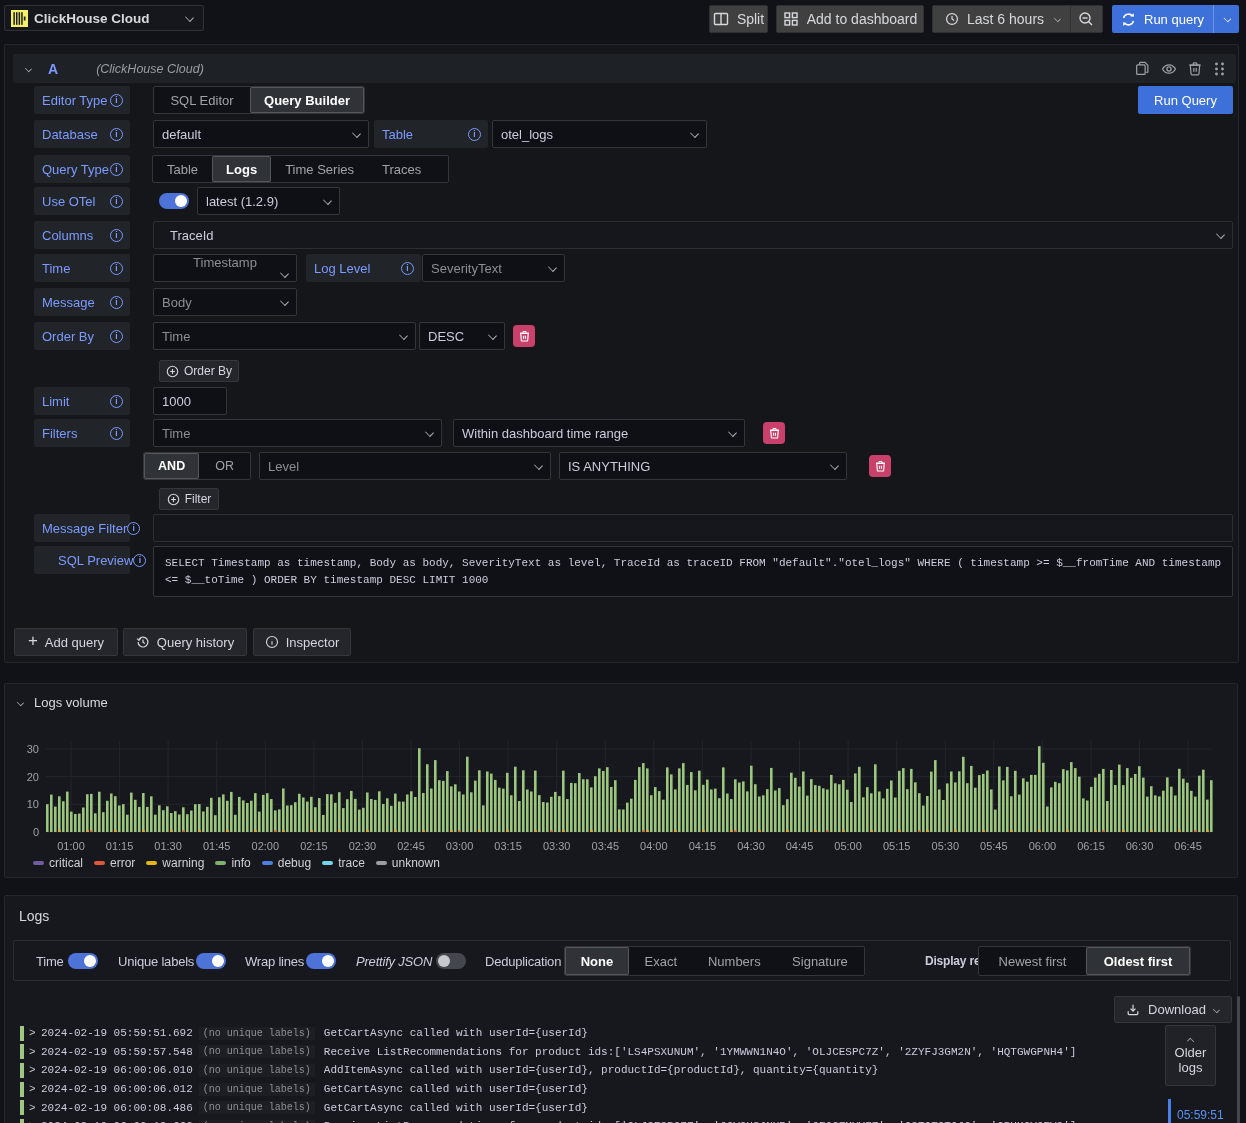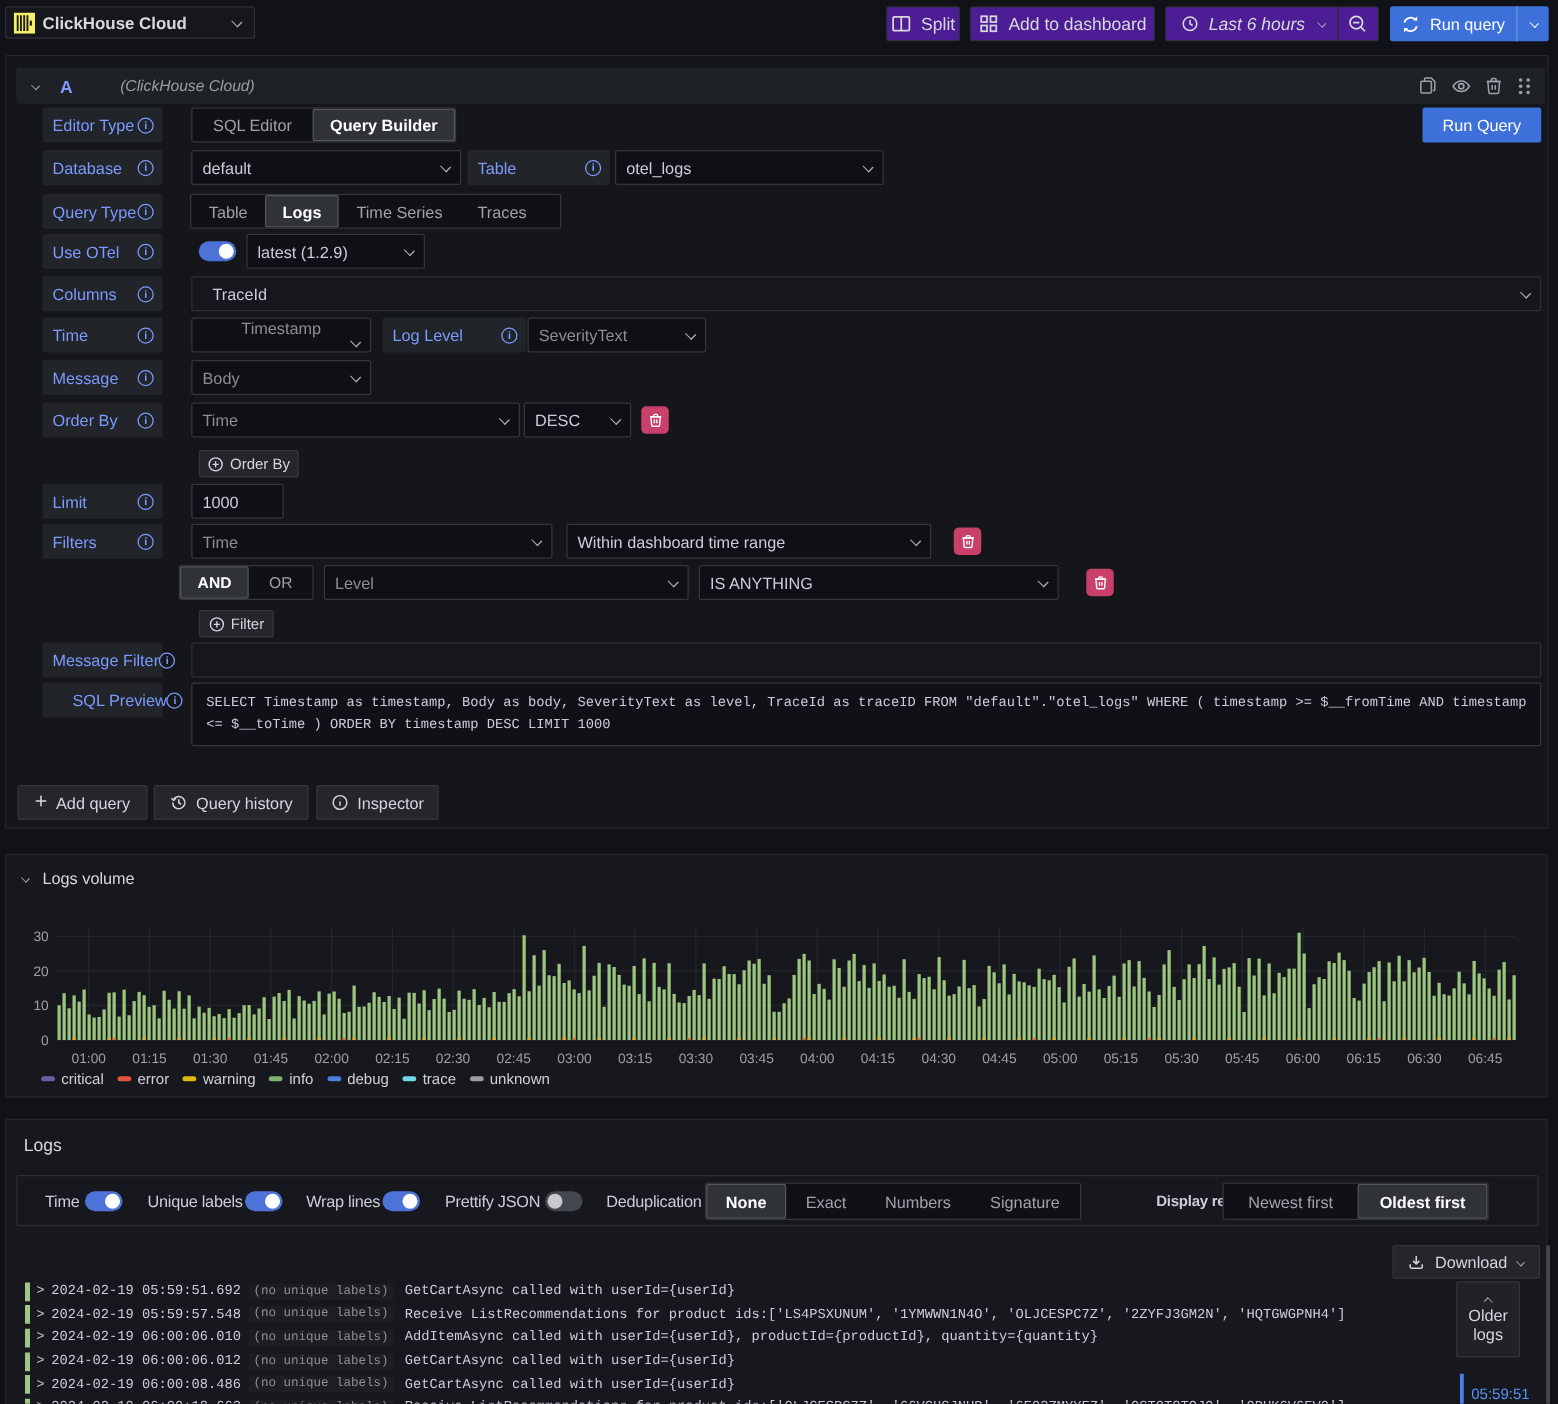--- a/index.html
+++ b/index.html
@@ -38,21 +38,21 @@
   font-size:13px; font-weight:500; display:flex; align-items:center; justify-content:center; gap:7px; }
 .bluebtn { background:#3d71d9; border-radius:2px; color:#fff; font-weight:500; font-size:13px;
   display:flex; align-items:center; justify-content:center; }
 .mono { font-family:"Liberation Mono", monospace; }
 .lc { position:absolute; top:50%; transform:translateY(-50%); font-weight:500; white-space:nowrap; letter-spacing:-0.2px; }
 
 
 #dsbtn { left:4px; top:5px; width:200px; height:26px; background:#15171c;
   border:1px solid #2f3136; border-radius:2px; display:flex; align-items:center; padding:0 10px 0 6px; }
 #dsbtn .name { font-weight:700; font-size:13.5px; color:#d8d9dd; }
-.tbtn { white-space:nowrap; background:#4c1d95; border:1px solid #2f3136; border-radius:2px; height:28px; top:5px;
+.tbtn { white-space:nowrap; background:#404040; border:1px solid #2f3136; border-radius:2px; height:28px; top:5px;
   display:flex; align-items:center; justify-content:center; gap:8px; color:#d8d9dd;
   font-size:14px; font-weight:500; }
 
 
 #qc { left:4px; top:44px; width:1235px; height:619px; background:#141619;
   border:1px solid #25272c; border-radius:2px; }
 #qhdr { position:absolute; left:8px; top:9px; width:1223px; height:29px; background:#1e2126;
   border-radius:2px; display:flex; align-items:center; }
 .rowlbl { left:29px; width:96px; height:28px; }
 .qrow { position:absolute; }
@@ -88,21 +88,21 @@
     Split</div>
   <div class="abs tbtn" style="left:776px; width:148px;">
     <svg width="16" height="16" viewBox="0 0 16 16" fill="none" stroke="#d8d9dd" stroke-width="1.4">
         <rect x="2" y="2" width="4.6" height="4.6"></rect>
         <rect x="9.4" y="2" width="4.6" height="4.6"></rect>
         <rect x="2" y="9.4" width="4.6" height="4.6"></rect>
         <rect x="9.4" y="9.4" width="4.6" height="4.6"></rect>
       </svg>
     Add to dashboard</div>
   <div class="abs tbtn" style="left:932px; width:171px; padding:0; gap:0;">
-    <div style="display:flex; align-items:center; gap:8px; padding:0 9px 0 12px; width:139px; height:100%; white-space:nowrap; font-size:14px;font-style:italic;">
+    <div style="display:flex; align-items:center; gap:8px; padding:0 9px 0 12px; width:139px; height:100%; white-space:nowrap; font-size:14px;">
       <svg style="flex:none" width="14" height="14" viewBox="0 0 16 16" fill="none" stroke="#d8d9dd" stroke-width="1.4">
           <circle cx="8" cy="8" r="6.2"></circle>
           <path d="M8 4.5V8l2.4 1.6"></path>
         </svg>
       Last 6 hours
       <span class="cv" style="transform:scale(0.8); margin-left:auto;"></span>
     </div>
     <div style="width:1px; height:100%; background:#2f3136;"></div>
     <div style="width:32px; height:100%; display:flex; align-items:center; justify-content:center;">
       <svg width="16" height="16" viewBox="0 0 16 16" fill="none" stroke="#d8d9dd" stroke-width="1.4">
@@ -745,21 +745,21 @@
 
   <div class="abs panel" id="lp" style="left:4px; top:895px; width:1234px; height:240px;">
     <div style="position:absolute; left:14px; top:12px; font-weight:500; font-size:14px; color:#d8d9dd;">Logs</div>
     <div style="position:absolute; left:8px; top:44px; width:1218px; height:41px; border:1px solid #2c2e34; border-radius:2px;">
       <span class="lc" style="left:22px;">Time</span>
       <span class="toggle" style="position:absolute; left:54px; top:12px;"></span>
       <span class="lc" style="left:104px;">Unique labels</span>
       <span class="toggle" style="position:absolute; left:182px; top:12px;"></span>
       <span class="lc" style="left:231px;">Wrap lines</span>
       <span class="toggle" style="position:absolute; left:292px; top:12px;"></span>
-      <span class="lc" style="left:342px;">Prettify JSON</span>
+      <span class="lc" style="left:342px;font-style:italic;">Prettify JSON</span>
       <span class="toggle off" style="position:absolute; left:422px; top:12px;"></span>
       <span class="lc" style="left:471px;">Deduplication</span>
       <div class="seg" style="position:absolute; left:550px; top:5px; width:301px; height:30px;">
         <span class="sg on" style="flex:1; padding:0;">None</span>
         <span class="sg" style="flex:1; padding:0;">Exact</span>
         <span class="sg" style="flex:1.3; padding:0;">Numbers</span>
         <span class="sg" style="flex:1.38; padding:0;">Signature</span>
       </div>
       <span class="lc" style="left:911px; font-weight:700; font-size:12px;">Display results</span>
       <div class="seg" style="position:absolute; left:964px; top:5px; width:213px; height:30px;">

